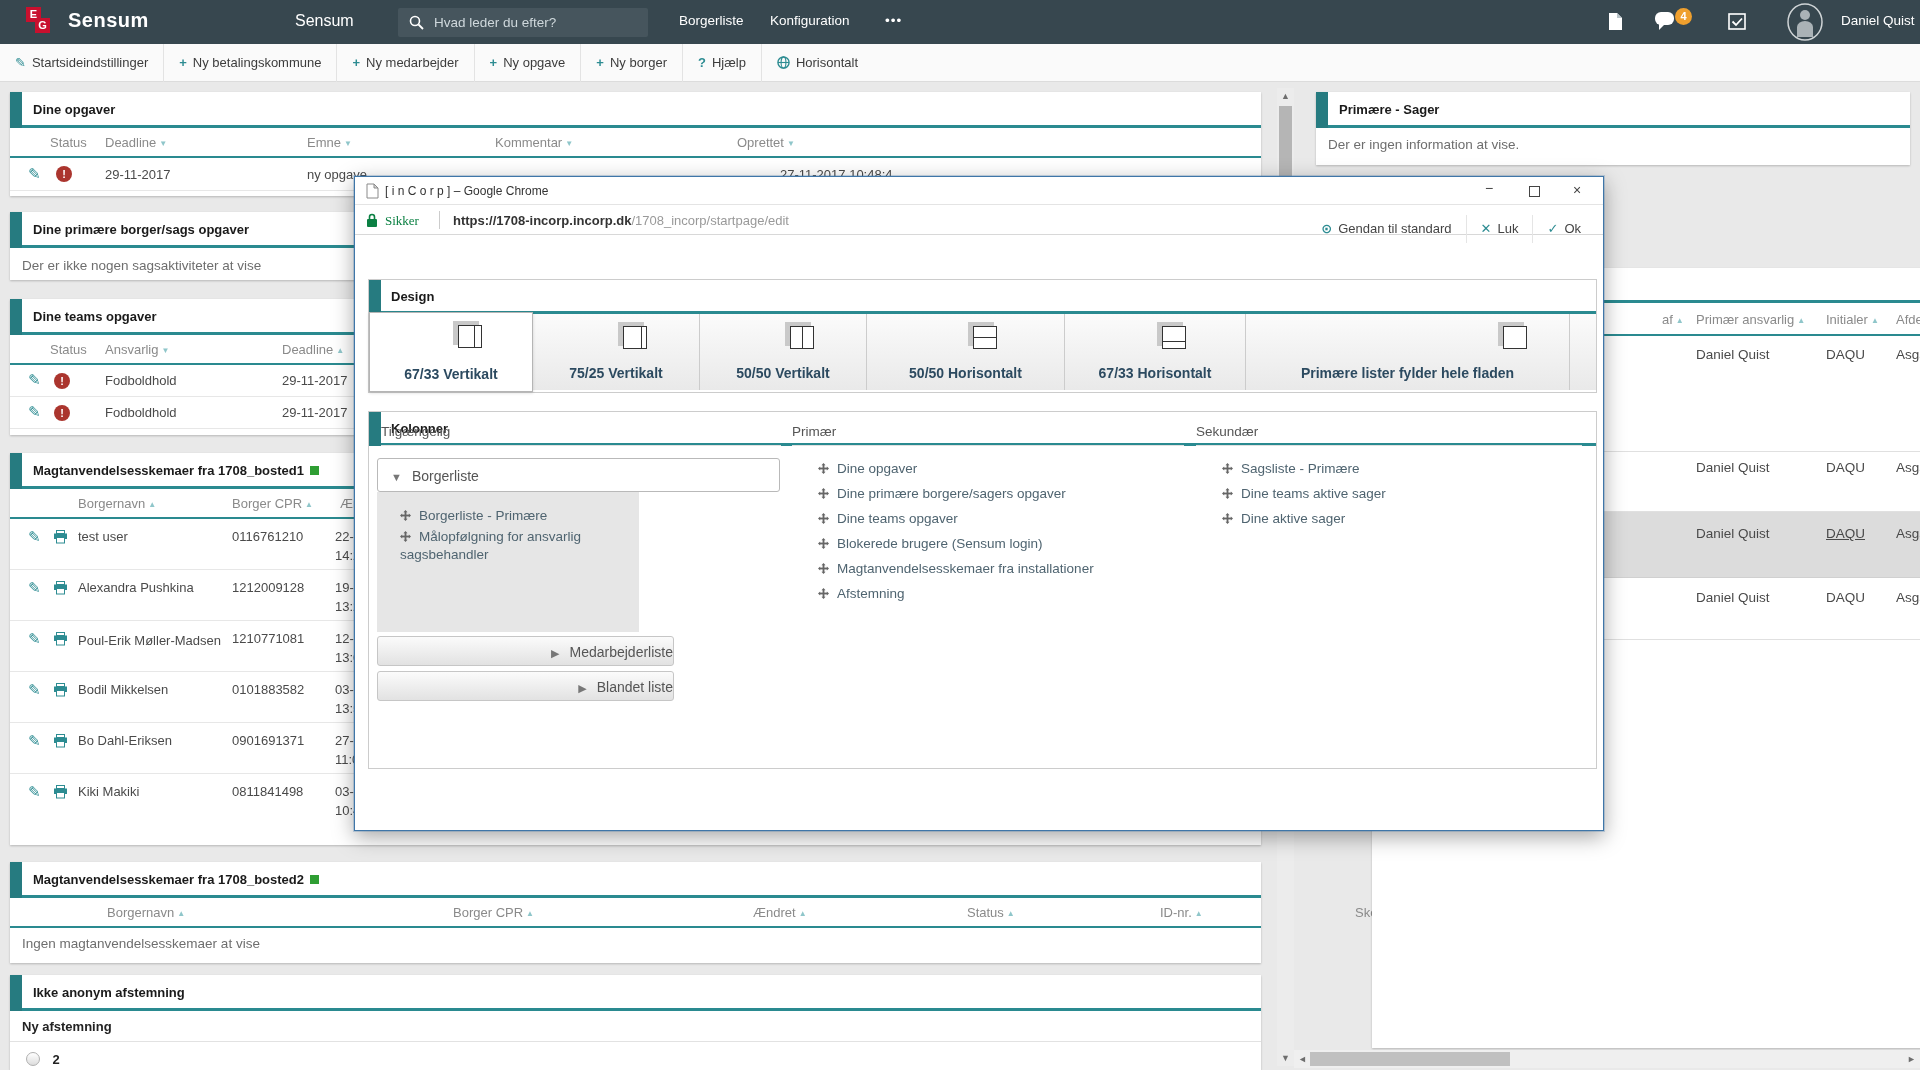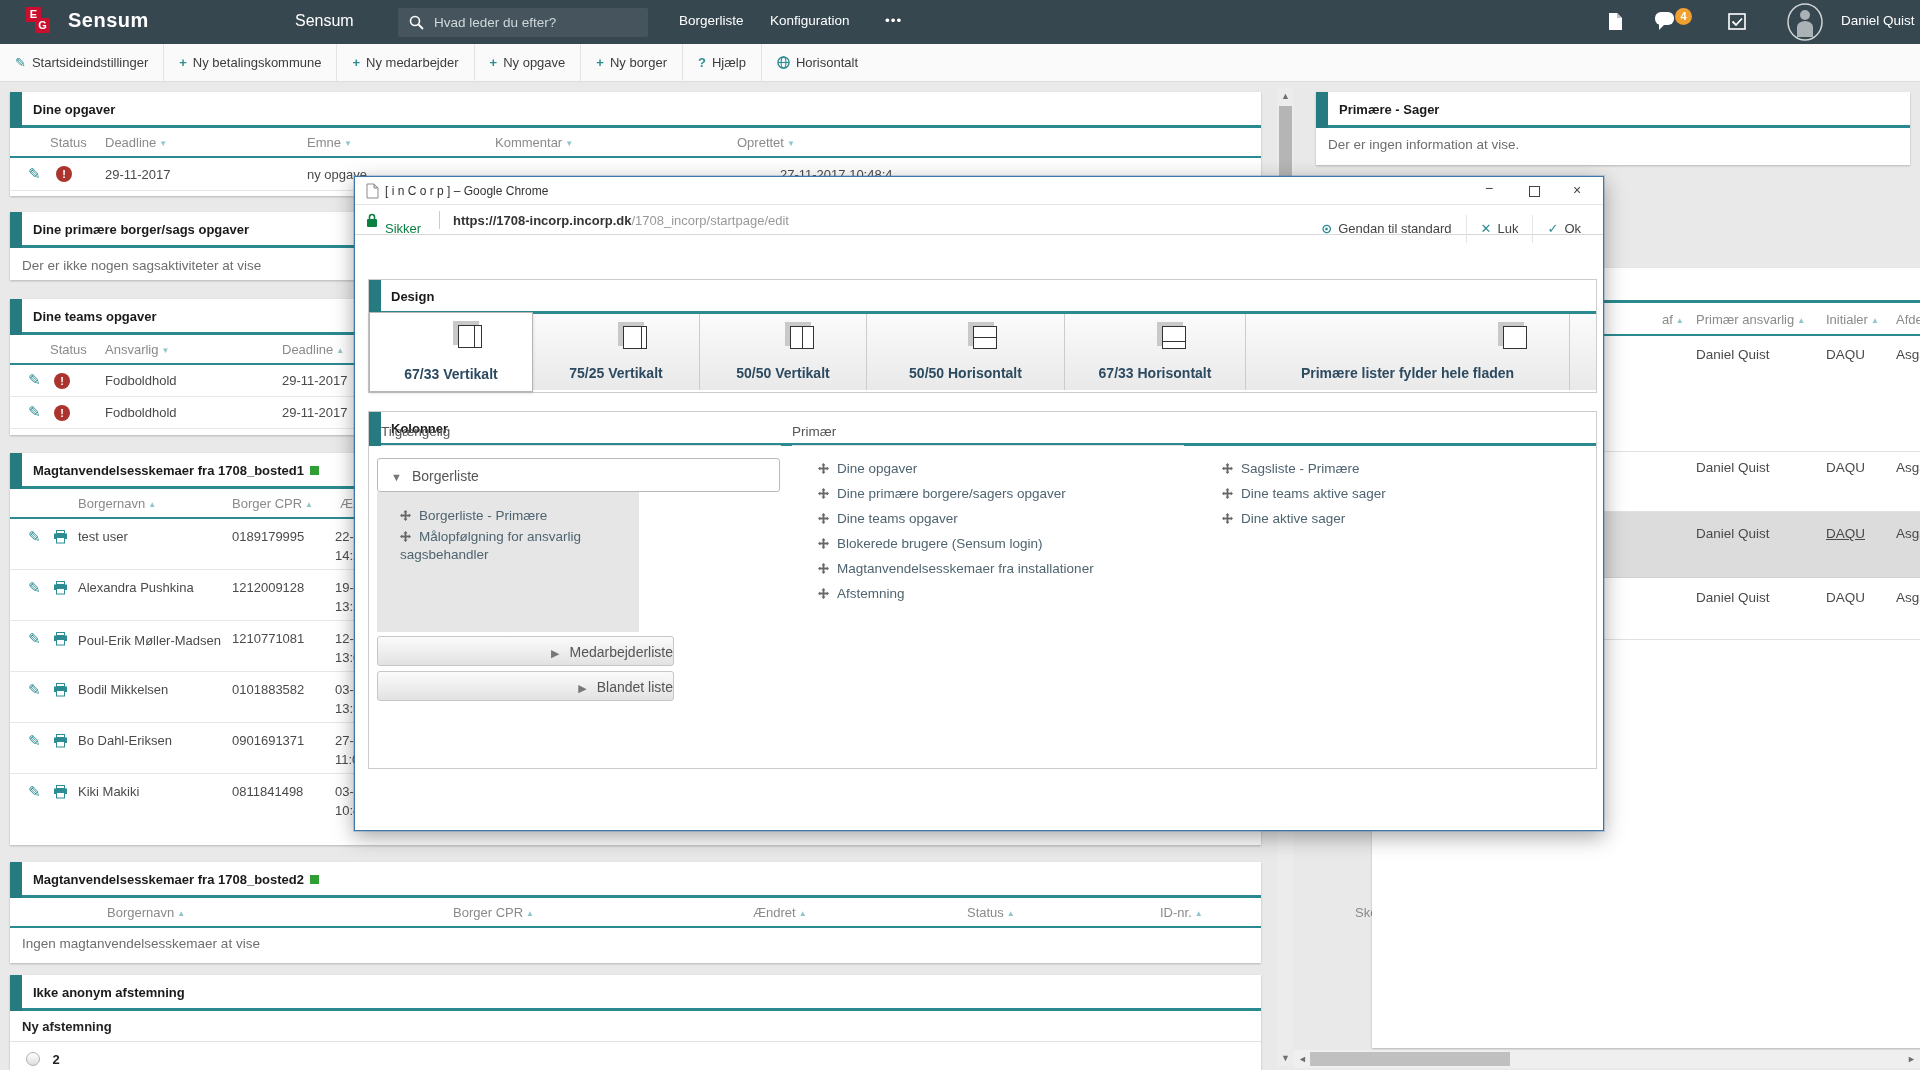--- a/index.html
+++ b/index.html
@@ -41,21 +41,21 @@
   .sarrow { position:absolute; font-size:9px; color:#6e6e6e; }
   .hscroll { position:absolute; left:1294px; top:1050px; width:626px; height:18px; background:#efefef; z-index:3; }
   .hthumb { position:absolute; left:16px; top:2px; width:200px; height:14px; background:#c0c0c0; }
   
   .popup { position:absolute; left:354px; top:176px; width:1250px; height:655px; background:#fff; border:1px solid #3f76a8; box-shadow:0 0 0 1px rgba(63,118,168,.28), 0 6px 20px rgba(0,0,0,.35); z-index:10; }
   .ptitlebar { position:relative; height:28px; border-bottom:1px solid #e4e4e4; }
   .ptitlebar .wt { position:absolute; left:30px; top:7px; font-size:12px; color:#333; }
   .winbtn { position:absolute; top:5px; color:#444; font-size:14px; cursor:pointer; }
   .winsq { position:absolute; top:9px; width:11px; height:11px; border:1px solid #444; cursor:pointer; }
   .urlbar { position:relative; height:30px; border-bottom:1px solid #d8d8d8; }
-  .urlbar .sikker { position:absolute; left:30px; top:16px; font-size:13px; color:#0b8043; }
+  .urlbar .sikker { position:absolute; left:30px; top:8px; font-size:13px; color:#0b8043;font-family:Liberation Serif, serif; }
   .urlbar .sep { position:absolute; left:84px; top:6px; height:18px; border-left:1px solid #ccc; }
   .urlbar .host { position:absolute; left:98px; top:8px; font-size:13px; color:#333; }
   .urlbar .path { font-size:13px; color:#999; }
   .actions { position:absolute; right:8px; top:38px; height:28px; }
   .actbtn { float:left; height:28px; line-height:28px; padding:0 14px; border-left:1px solid #e5e5e5; font-size:13px; color:#444; cursor:pointer; }
   .actbtn:first-child { border-left:0; }
   .actico { color:#2d8c92; margin-right:6px; font-weight:bold; }
   .sectbox { position:absolute; left:13px; width:1229px; border:1px solid #ccc; background:#fff; }
   .secthead { position:relative; height:34px; border-bottom:3px solid #2a8a90; }
   .secthead .accent { position:absolute; left:0; top:0; width:12px; height:34px; background:#267b80; }
@@ -211,21 +211,21 @@
   </div>
 
   <div class="row" style="height:51px">
     <span class="abs pencil" style="left:18px;top:9px">✎</span>
     <span class="abs" style="left:43px;top:11px"><svg width="15" height="14" viewBox="0 0 15 14">
           <rect x="3.5" y="0.5" width="8" height="3" fill="#fff" stroke="#2d8c92"></rect>
           <rect x="1" y="3.5" width="13" height="5.5" fill="#2d8c92"></rect>
           <rect x="3.5" y="7.5" width="8" height="5.5" fill="#fff" stroke="#2d8c92"></rect>
         </svg></span>
     <span class="abs" style="left:68px;top:10px;width:148px">test user</span>
-    <span class="abs" style="left:222px;top:10px">0189179995</span>
+    <span class="abs" style="left:222px;top:10px">0116761210</span>
     <span class="abs" style="left:325px;top:10px">22-0</span>
     <span class="abs" style="left:325px;top:29px">14:2</span>
   </div>
   <div class="row" style="height:51px">
     <span class="abs pencil" style="left:18px;top:9px">✎</span>
     <span class="abs" style="left:43px;top:11px"><svg width="15" height="14" viewBox="0 0 15 14">
           <rect x="3.5" y="0.5" width="8" height="3" fill="#fff" stroke="#2d8c92"></rect>
           <rect x="1" y="3.5" width="13" height="5.5" fill="#2d8c92"></rect>
           <rect x="3.5" y="7.5" width="8" height="5.5" fill="#fff" stroke="#2d8c92"></rect>
         </svg></span>
@@ -460,20 +460,21 @@
   </div>
 
   <div class="sectbox" style="top:234px;height:358px">
     <div class="secthead">
         <div class="accent"></div>
         <div class="stitle">Kolonner</div>
       </div>
 
     <div class="kolhead abs" style="left:423px;top:12px;width:392px">Primær</div>
     <div class="kolhead abs" style="left:12px;top:12px;width:400px">Tilgængelig</div>
+    <div class="kolhead abs" style="left:827px;top:12px;width:386px">Sekundær</div>
 
     <div class="acc-exp" style="left:8px;top:46px;width:403px"><span class="acc-arrow">▼</span><span>Borgerliste</span></div>
     <div class="graypanel" style="left:8px;top:80px;width:262px;height:140px;padding-top:15px">
       <div class="kitem"><svg width="11" height="11" viewBox="0 0 12 12">
             <g fill="#666">
               <rect x="5" y="2" width="2" height="8"></rect>
               <rect x="2" y="5" width="8" height="2"></rect>
               <path d="M6 0l2.2 2.4H3.8z"></path>
               <path d="M6 12l-2.2-2.4h4.4z"></path>
               <path d="M0 6l2.4-2.2v4.4z"></path>

